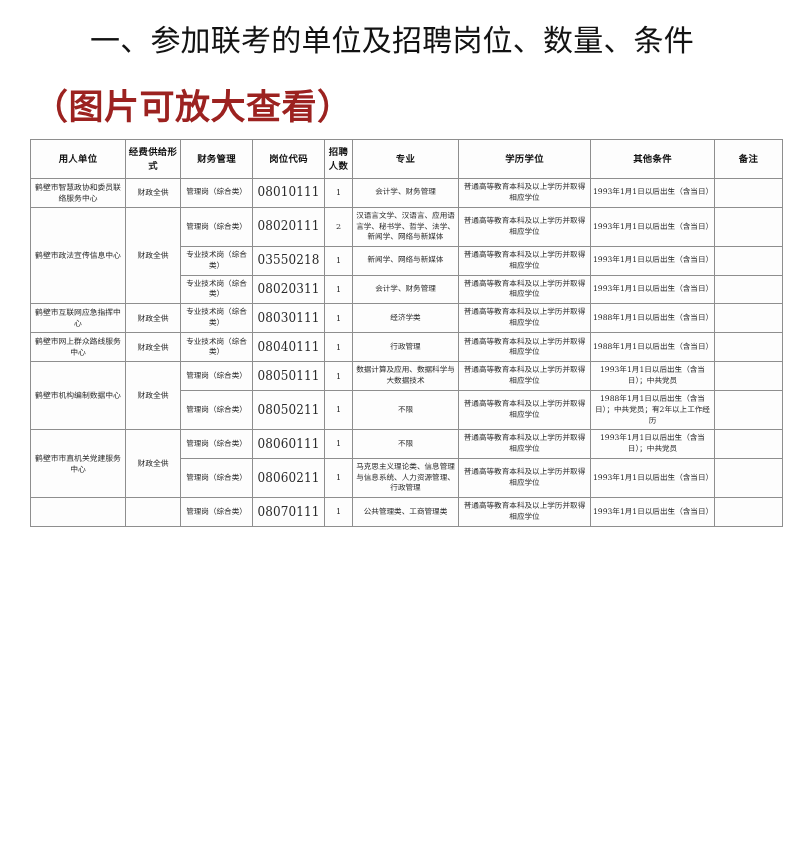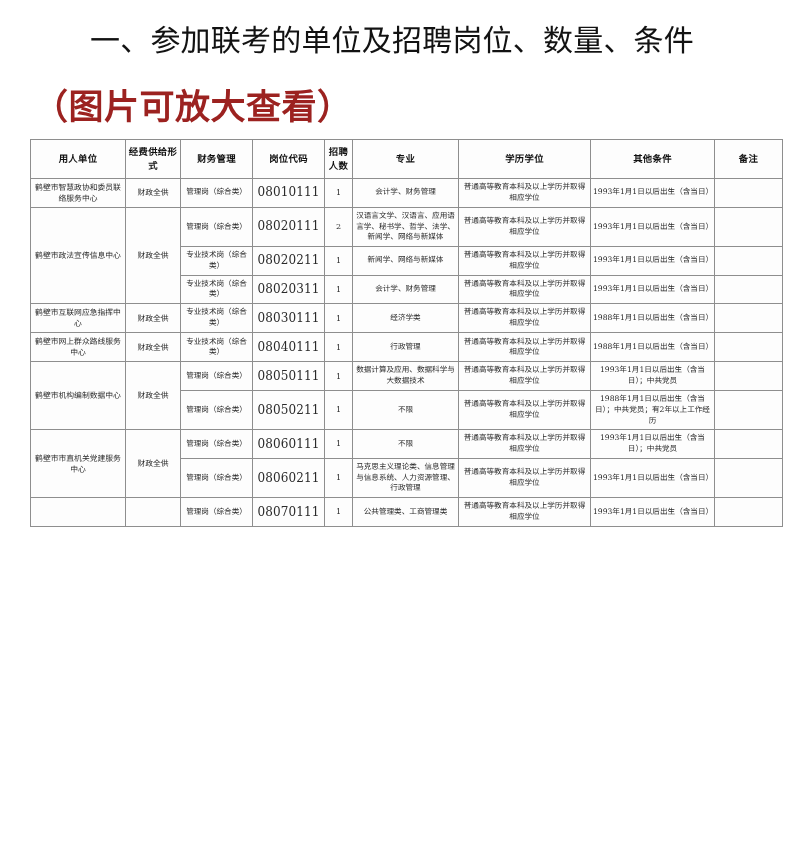--- a/index.html
+++ b/index.html
@@ -149,21 +149,21 @@
           <td>管理岗（综合类）</td>
           <td class="code">08020111</td>
           <td class="num">2</td>
           <td>汉语言文学、汉语言、应用语言学、秘书学、哲学、法学、新闻学、网络与新媒体</td>
           <td>普通高等教育本科及以上学历并取得相应学位</td>
           <td>1993年1月1日以后出生（含当日）</td>
           <td></td>
         </tr>
         <tr>
           <td>专业技术岗（综合类）</td>
-          <td class="code">08020211</td>
+          <td class="code">03550218</td>
           <td class="num">1</td>
           <td>新闻学、网络与新媒体</td>
           <td>普通高等教育本科及以上学历并取得相应学位</td>
           <td>1993年1月1日以后出生（含当日）</td>
           <td></td>
         </tr>
         <tr>
           <td>专业技术岗（综合类）</td>
           <td class="code">08020311</td>
           <td class="num">1</td>

